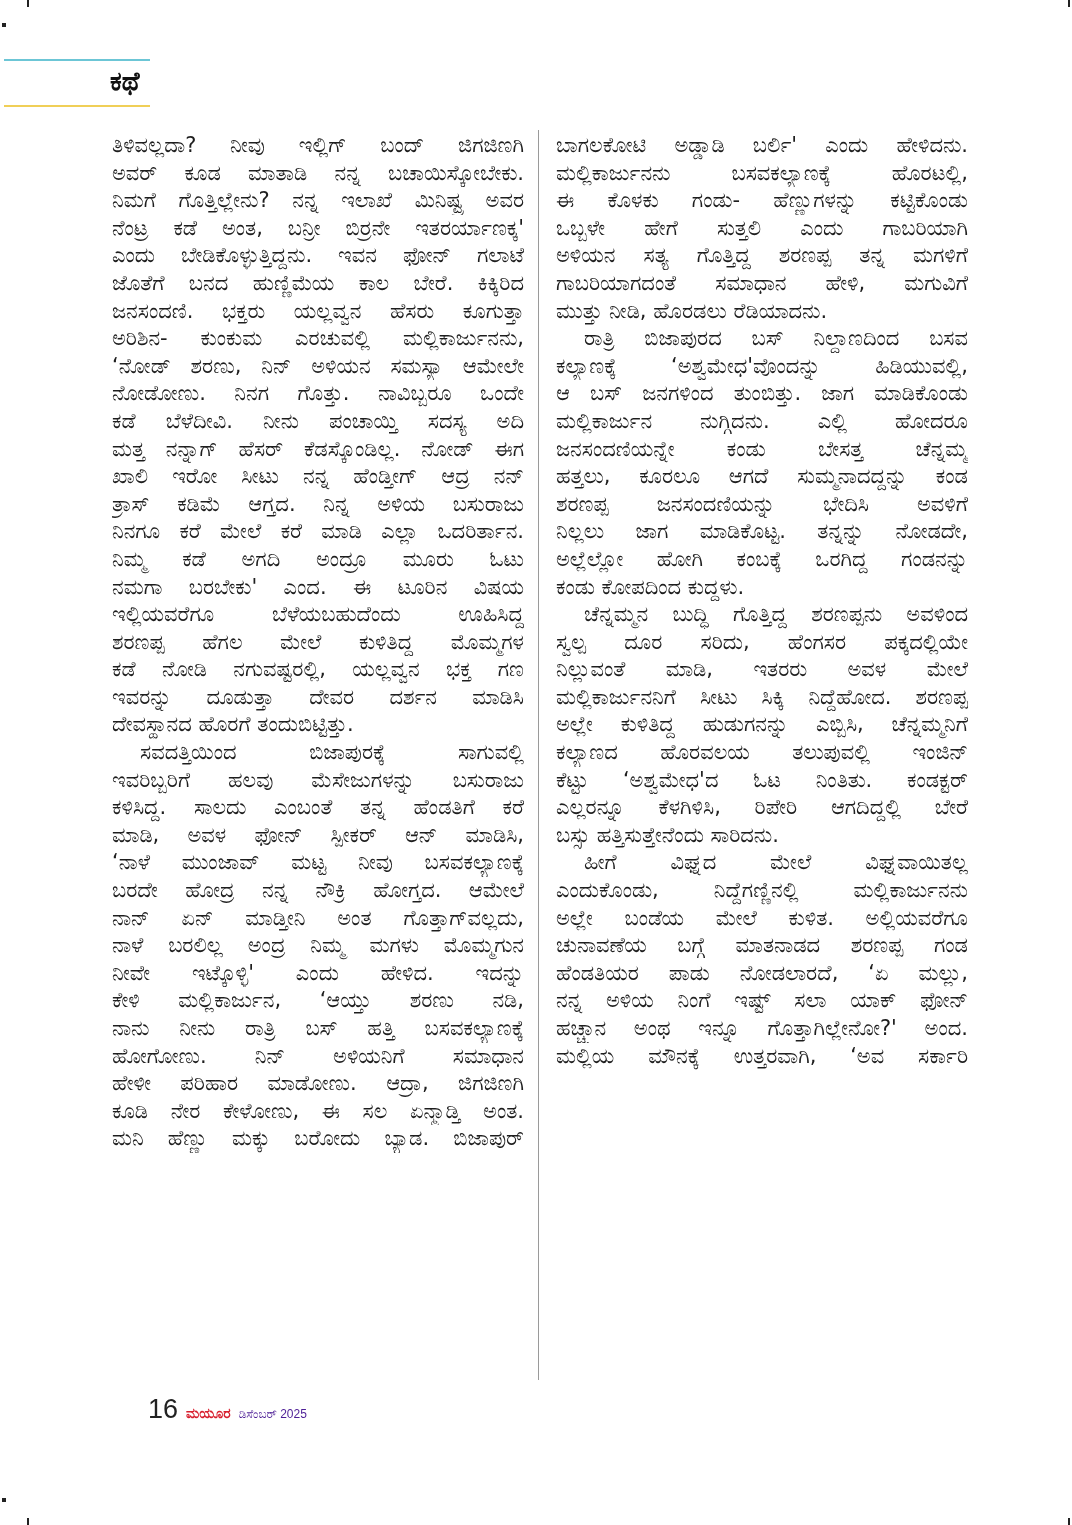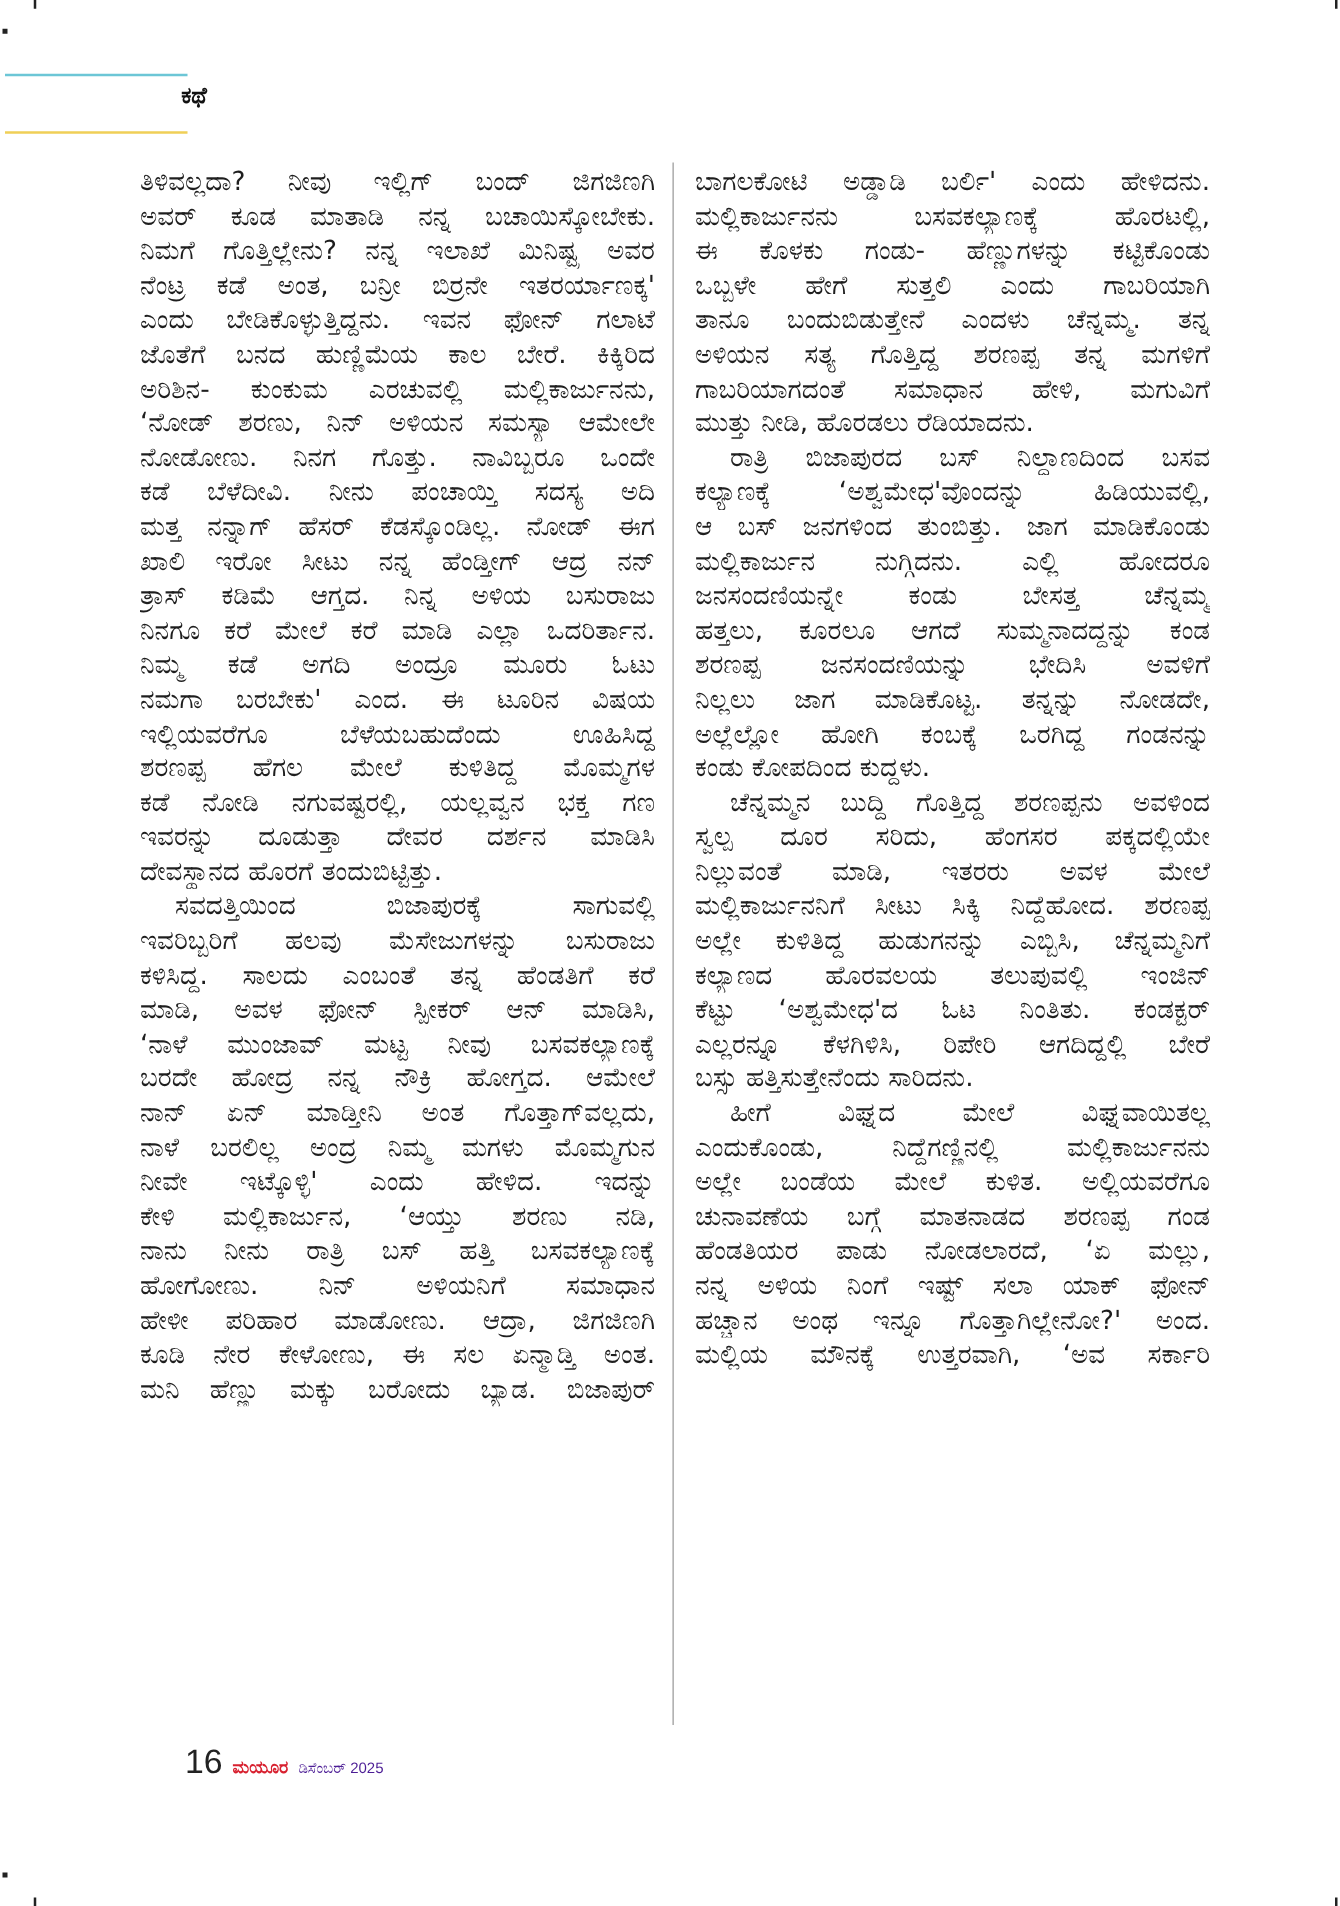--- a/index.html
+++ b/index.html
@@ -4,23 +4,22 @@
   <style>
     html, body { margin: 0; padding: 0; background: #ffffff; }
     body {
       width: 1072px; height: 1525px; position: relative; overflow: hidden;
       font-family: "DejaVu Sans", sans-serif; color: #1a1a1a;
     }
     .crop { position: absolute; background: #222; }
     .section-rule-top { position: absolute; left: 4px; top: 59px; width: 146px; height: 2px; background: #6cc6d6; }
     .section-rule-bottom { position: absolute; left: 4px; top: 105px; width: 146px; height: 2px; background: #f0cf57; }
     .section-title {
-      position: absolute; left: 110px; top: 66px; font-size: 18px; font-weight: bold; color: #111;
+      position: absolute; left: 110px; top: 66px; font-size: 26px; font-weight: bold; color: #111;
       font-family: "DejaVu Sans", sans-serif;
-      margin-left: 35px;
     }
     .col {
       position: absolute; top: 132px; font-size: 21px; line-height: 27.6px; color: #1e1e1e;
       font-family: "DejaVu Sans", sans-serif;
     }
     .col-left { left: 112px; width: 412px; }
     .col-right { left: 556px; width: 412px; }
     .line { display: block; white-space: nowrap; overflow: hidden; text-align: justify; text-align-last: justify; height: 27.6px; }
     .line.last { text-align-last: left; }
     .line.indent { padding-left: 28px; }
@@ -44,20 +43,21 @@
 <div class="section-title">ಕಥೆ</div>
 <div class="section-rule-bottom" style="background: rgb(240, 207, 87);"></div>
 
 <div class="col col-left" id="col-left">
     <span class="line">ತಿಳಿವಲ್ಲದಾ? ನೀವು ಇಲ್ಲಿಗ್ ಬಂದ್ ಜಿಗಜಿಣಗಿ</span>
     <span class="line">ಅವರ್ ಕೂಡ ಮಾತಾಡಿ ನನ್ನ ಬಚಾಯಿಸ್ಕೋಬೇಕು.</span>
     <span class="line">ನಿಮಗೆ ಗೊತ್ತಿಲ್ಲೇನು? ನನ್ನ ಇಲಾಖೆ ಮಿನಿಷ್ಟ್ರ ಅವರ</span>
     <span class="line">ನೆಂಟ್ರ ಕಡೆ ಅಂತ, ಬನ್ರೀ ಬಿರ್ರನೇ ಇತರರ್ಯಾಣಕ್ಕ'</span>
     <span class="line">ಎಂದು ಬೇಡಿಕೊಳ್ಳುತ್ತಿದ್ದನು. ಇವನ ಫೋನ್ ಗಲಾಟೆ</span>
     <span class="line">ಜೊತೆಗೆ ಬನದ ಹುಣ್ಣಿಮೆಯ ಕಾಲ ಬೇರೆ. ಕಿಕ್ಕಿರಿದ</span>
+    <span class="line">ಜನಸಂದಣಿ. ಭಕ್ತರು ಯಲ್ಲವ್ವನ ಹೆಸರು ಕೂಗುತ್ತಾ</span>
     <span class="line">ಅರಿಶಿನ- ಕುಂಕುಮ ಎರಚುವಲ್ಲಿ ಮಲ್ಲಿಕಾರ್ಜುನನು,</span>
     <span class="line">‘ನೋಡ್ ಶರಣು, ನಿನ್ ಅಳಿಯನ ಸಮಸ್ಯಾ ಆಮೇಲೇ</span>
     <span class="line">ನೋಡೋಣು. ನಿನಗ ಗೊತ್ತು. ನಾವಿಬ್ಬರೂ ಒಂದೇ</span>
     <span class="line">ಕಡೆ ಬೆಳೆದೀವಿ. ನೀನು ಪಂಚಾಯ್ತಿ ಸದಸ್ಯ ಅದಿ</span>
     <span class="line">ಮತ್ತ ನನ್ನಾಗ್ ಹೆಸರ್ ಕೆಡಸ್ಕೊಂಡಿಲ್ಲ. ನೋಡ್ ಈಗ</span>
     <span class="line">ಖಾಲಿ ಇರೋ ಸೀಟು ನನ್ನ ಹೆಂಡ್ತೀಗ್ ಆದ್ರ ನನ್</span>
     <span class="line">ತ್ರಾಸ್ ಕಡಿಮೆ ಆಗ್ತದ. ನಿನ್ನ ಅಳಿಯ ಬಸುರಾಜು</span>
     <span class="line">ನಿನಗೂ ಕರೆ ಮೇಲೆ ಕರೆ ಮಾಡಿ ಎಲ್ಲಾ ಒದರಿರ್ತಾನ.</span>
     <span class="line">ನಿಮ್ಮ ಕಡೆ ಅಗದಿ ಅಂದ್ರೂ ಮೂರು ಓಟು</span>
     <span class="line">ನಮಗಾ ಬರಬೇಕು' ಎಂದ. ಈ ಟೂರಿನ ವಿಷಯ</span>
@@ -81,21 +81,20 @@
     <span class="line">ಹೇಳೀ ಪರಿಹಾರ ಮಾಡೋಣು. ಆದ್ರಾ, ಜಿಗಜಿಣಗಿ</span>
     <span class="line">ಕೂಡಿ ನೇರ ಕೇಳೋಣು, ಈ ಸಲ ಏನ್ಮಾಡ್ತಿ ಅಂತ.</span>
     <span class="line">ಮನಿ ಹೆಣ್ಣು ಮಕ್ಕು ಬರೋದು ಬ್ಯಾಡ. ಬಿಜಾಪುರ್</span>
   </div>
 <div class="col-divider"></div>
 <div class="col col-right" id="col-right">
     <span class="line">ಬಾಗಲಕೋಟಿ ಅಡ್ಡಾಡಿ ಬರ್ಲಿ' ಎಂದು ಹೇಳಿದನು.</span>
     <span class="line">ಮಲ್ಲಿಕಾರ್ಜುನನು ಬಸವಕಲ್ಯಾಣಕ್ಕೆ ಹೊರಟಲ್ಲಿ,</span>
     <span class="line">ಈ ಕೊಳಕು ಗಂಡು- ಹೆಣ್ಣುಗಳನ್ನು ಕಟ್ಟಿಕೊಂಡು</span>
     <span class="line">ಒಬ್ಬಳೇ ಹೇಗೆ ಸುತ್ತಲಿ ಎಂದು ಗಾಬರಿಯಾಗಿ</span>
-    <span class="line">ತಾನೂ ಬಂದುಬಿಡುತ್ತೇನೆ ಎಂದಳು ಚೆನ್ನಮ್ಮ. ತನ್ನ</span>
     <span class="line">ಅಳಿಯನ ಸತ್ಯ ಗೊತ್ತಿದ್ದ ಶರಣಪ್ಪ ತನ್ನ ಮಗಳಿಗೆ</span>
     <span class="line">ಗಾಬರಿಯಾಗದಂತೆ ಸಮಾಧಾನ ಹೇಳಿ, ಮಗುವಿಗೆ</span>
     <span class="line last">ಮುತ್ತು ನೀಡಿ, ಹೊರಡಲು ರೆಡಿಯಾದನು.</span>
     <span class="line indent">ರಾತ್ರಿ ಬಿಜಾಪುರದ ಬಸ್ ನಿಲ್ದಾಣದಿಂದ ಬಸವ</span>
     <span class="line">ಕಲ್ಯಾಣಕ್ಕೆ ‘ಅಶ್ವಮೇಧ'ವೊಂದನ್ನು ಹಿಡಿಯುವಲ್ಲಿ,</span>
     <span class="line">ಆ ಬಸ್ ಜನಗಳಿಂದ ತುಂಬಿತ್ತು. ಜಾಗ ಮಾಡಿಕೊಂಡು</span>
     <span class="line">ಮಲ್ಲಿಕಾರ್ಜುನ ನುಗ್ಗಿದನು. ಎಲ್ಲಿ ಹೋದರೂ</span>
     <span class="line">ಜನಸಂದಣಿಯನ್ನೇ ಕಂಡು ಬೇಸತ್ತ ಚೆನ್ನಮ್ಮ</span>
     <span class="line">ಹತ್ತಲು, ಕೂರಲೂ ಆಗದೆ ಸುಮ್ಮನಾದದ್ದನ್ನು ಕಂಡ</span>
     <span class="line">ಶರಣಪ್ಪ ಜನಸಂದಣಿಯನ್ನು ಭೇದಿಸಿ ಅವಳಿಗೆ</span>

